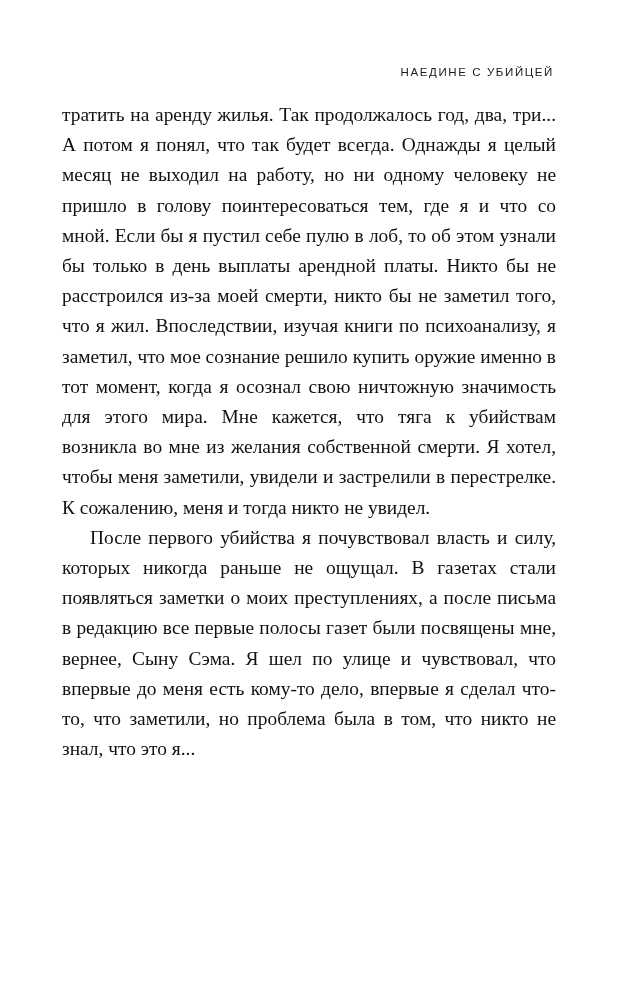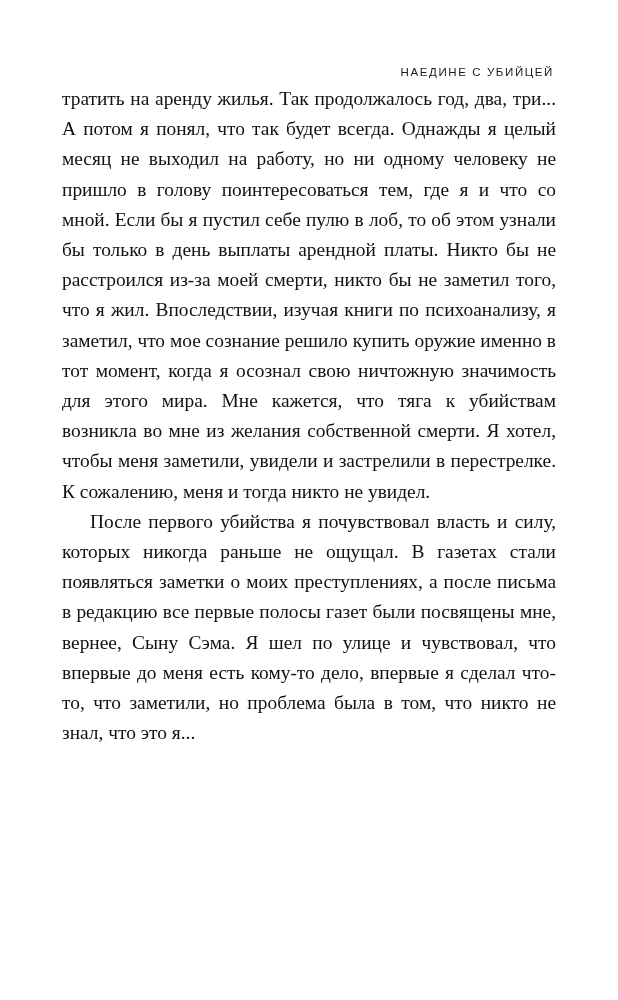--- a/index.html
+++ b/index.html
@@ -26,21 +26,21 @@
     right: 64px;
     font-family: "Liberation Sans", sans-serif;
     font-size: 11.5px;
     letter-spacing: 1.6px;
     color: #1a1a1a;
     text-transform: uppercase;
     white-space: nowrap;
   }
   .text-block {
     position: absolute;
-    top: 84px;
+    top: 100px;
     left: 62px;
     width: 494px;
   }
   .para {
     margin: 0;
     font-size: 19.4px;
     line-height: 30.2px;
     text-align: justify;
     text-justify: inter-word;
     color: #111111;

